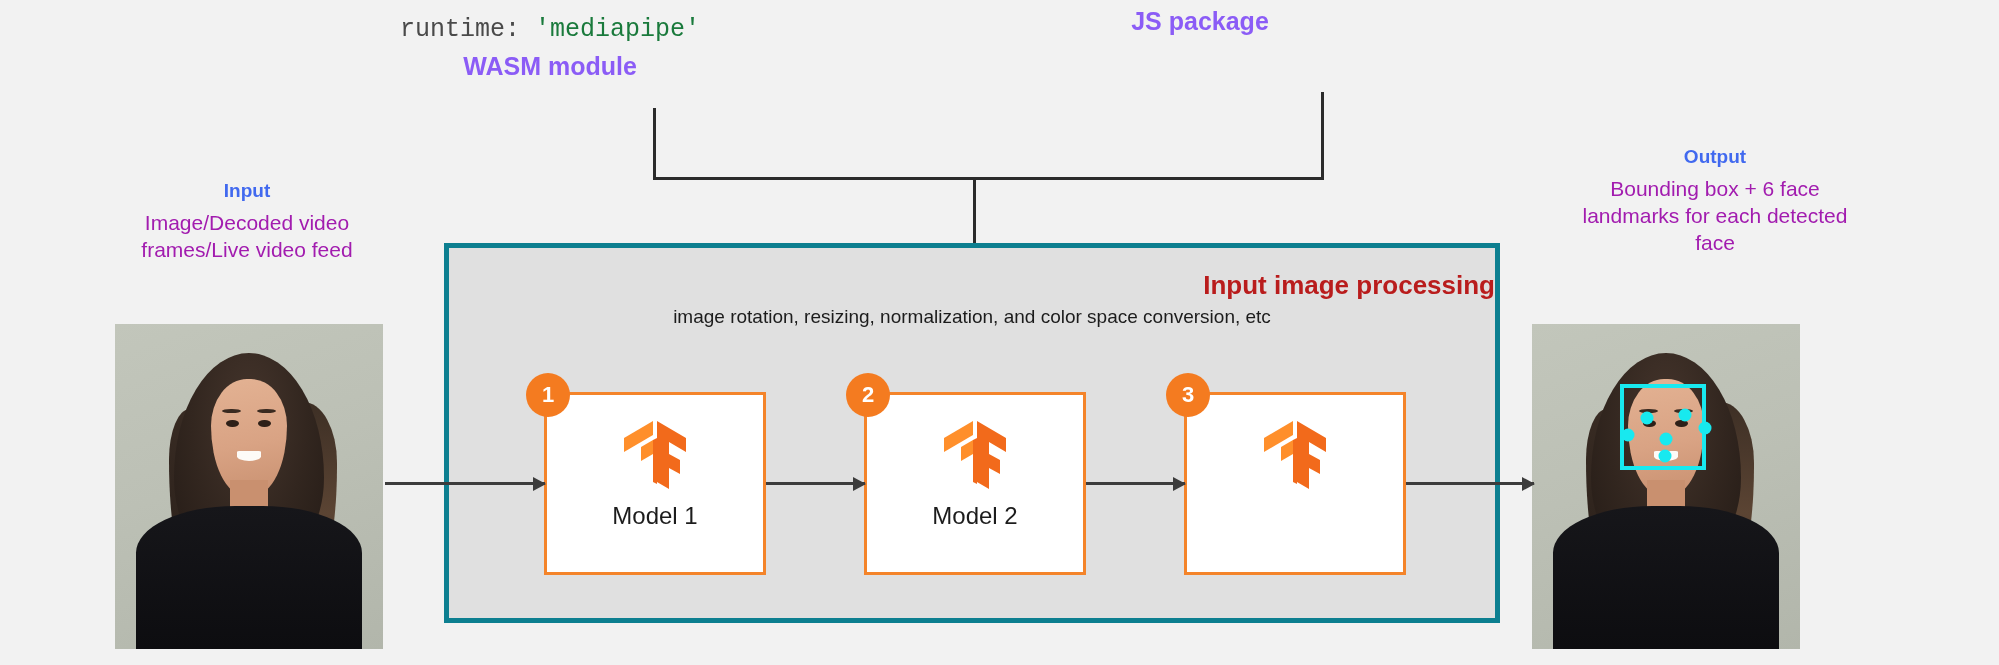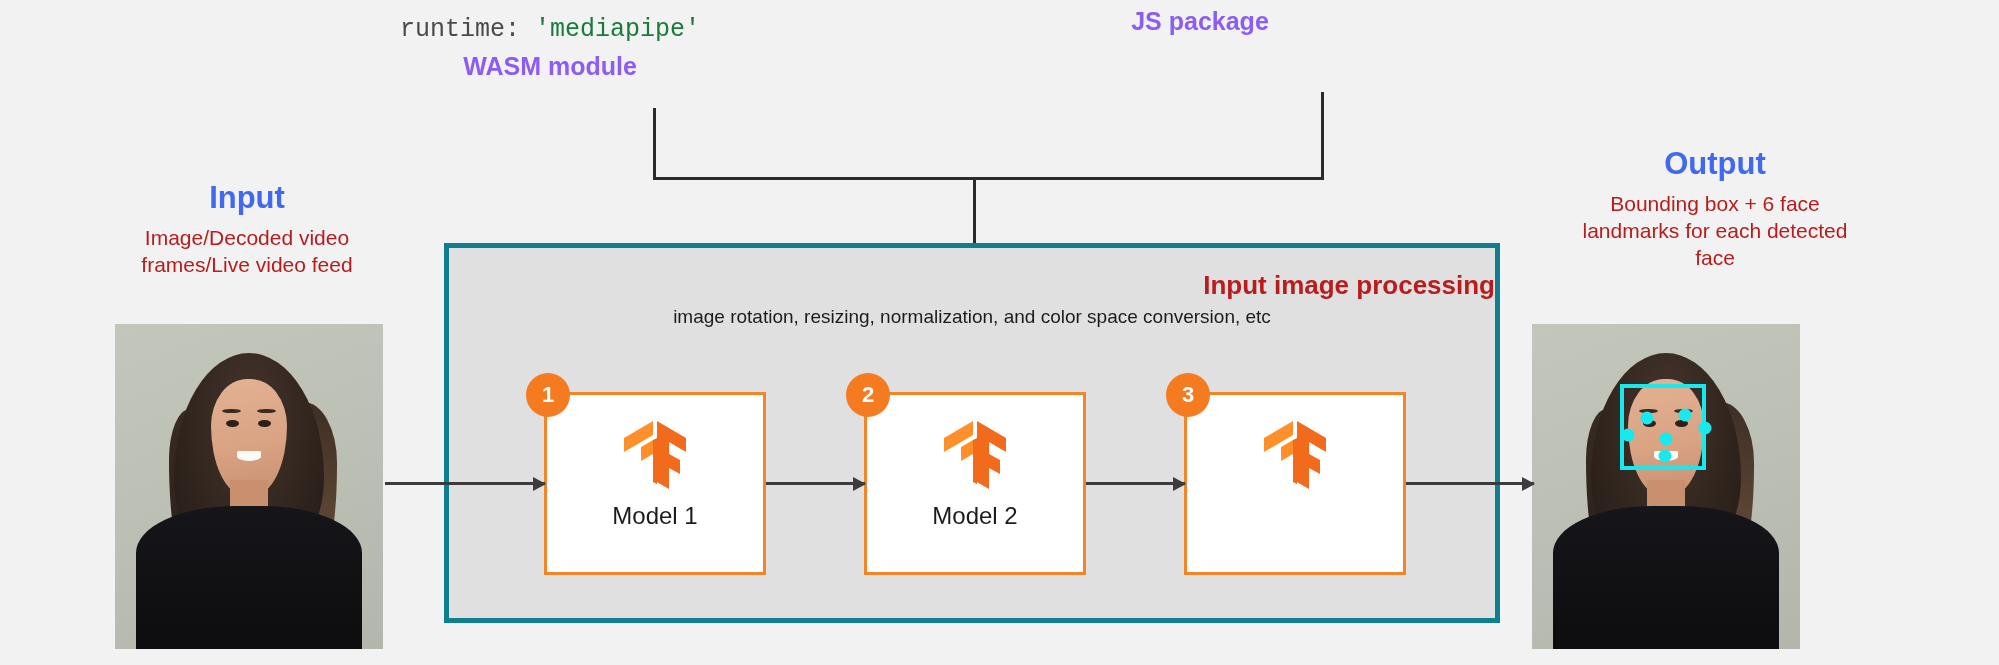--- a/index.html
+++ b/index.html
@@ -52,29 +52,29 @@
   #bracket-horizontal  { left: 653px;  top: 177px; width: 671px; height: 3px; }
   #bracket-stem        { left: 973px;  top: 177px; width: 3px;  height: 67px; }
 
   
   .side-caption {
     position: absolute;
     text-align: center;
     width: 300px;
   }
   .side-title {
-    font-size: 31px;
+    font-size: 19px;
     font-weight: bold;
     color: #4169ef;
     line-height: 1.25;
     margin-bottom: 4px;
   }
   .side-desc {
     font-size: 21px;
-    color: #b91c1c;
+    color: #a21caf;
     line-height: 1.28;
     margin-top: 7px;
   }
   #input-caption  { left: 97px;  top: 179px; }
   #output-caption { left: 1565px; top: 145px; }
 
   
   .photo {
     position: absolute;
     overflow: hidden;

